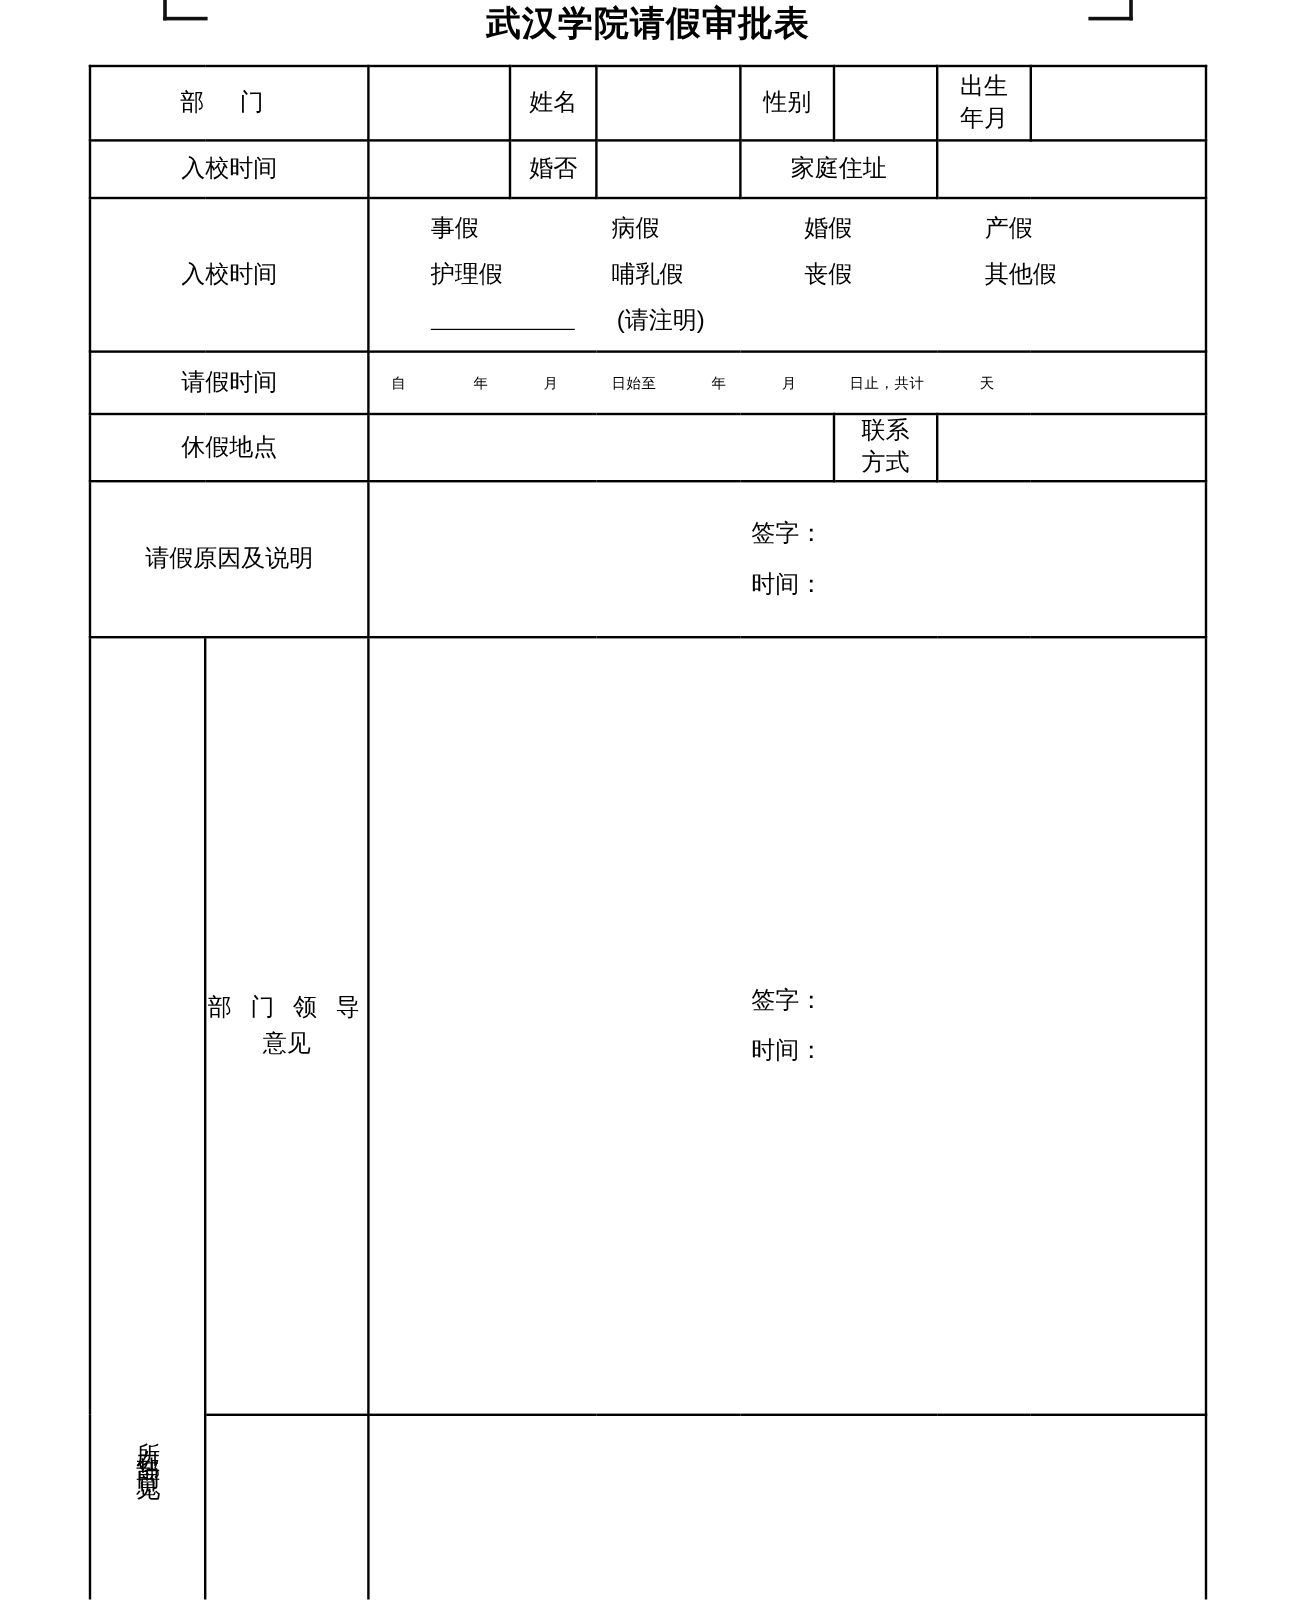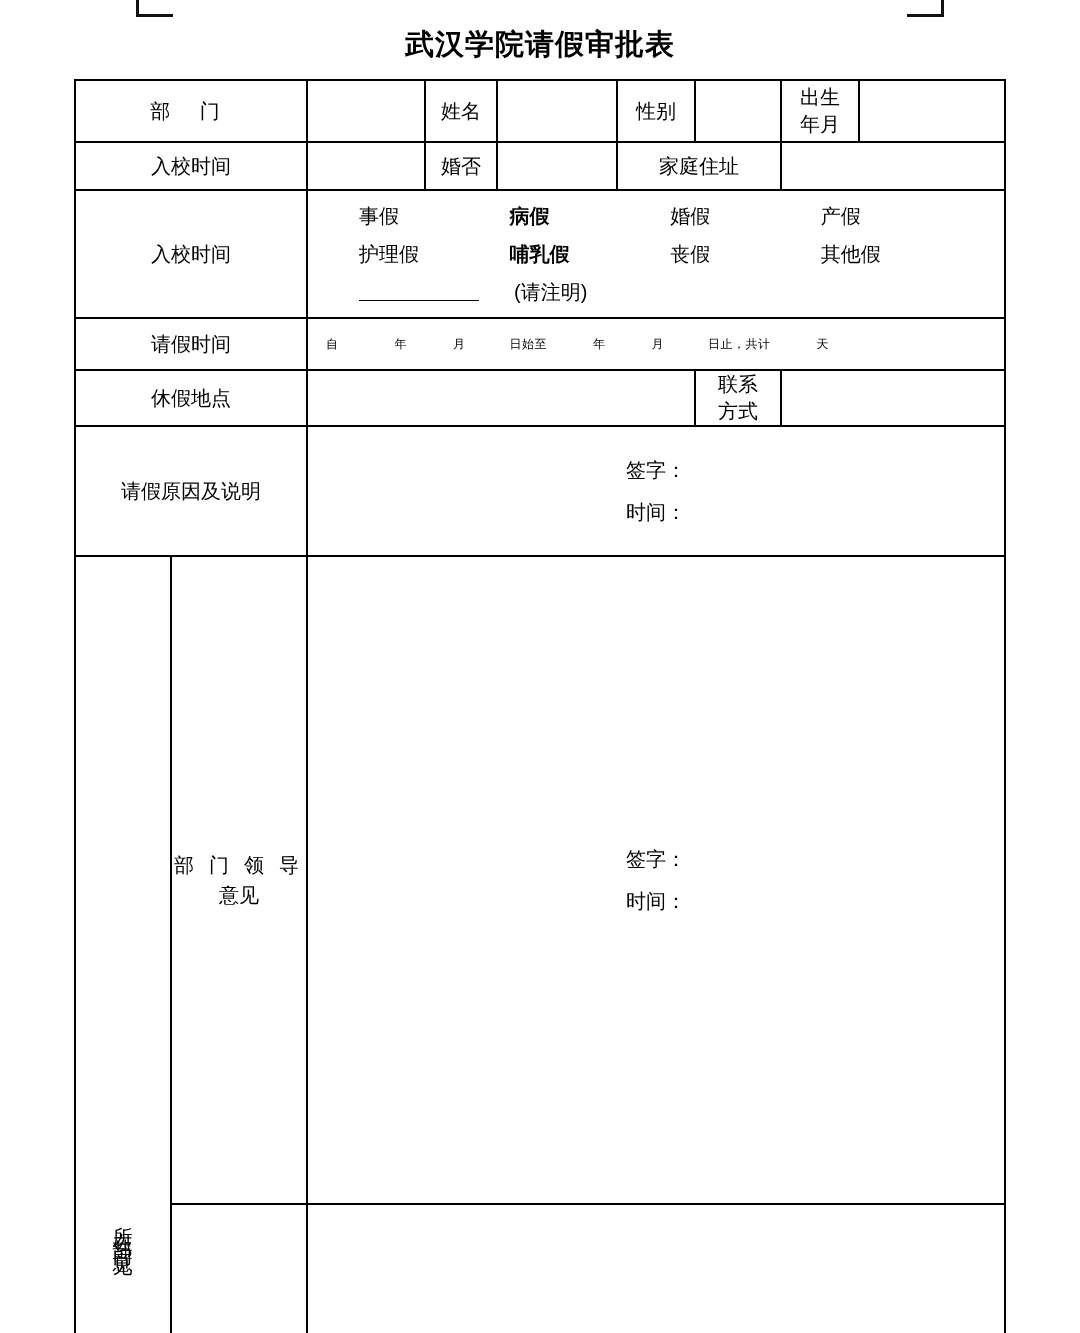--- a/index.html
+++ b/index.html
@@ -38,21 +38,21 @@
     right: 136px;
     top: -8px;
     border-right: 3px solid #111;
     border-bottom: 3px solid #111;
   }
   .title {
     text-align: center;
     font-size: 29px;
     font-weight: bold;
     letter-spacing: 1px;
-    padding-top: 25px;
+    padding-top: 0;
     padding-bottom: 14px;
   }
   table.form {
     border-collapse: collapse;
     width: 930px;
     margin: 0 auto;
     table-layout: fixed;
   }
   table.form td {
     border: 2px solid #000;
@@ -71,39 +71,39 @@
   }
   .cell-blank {
     background: #fff;
   }
   .row-h1 td { height: 60px; }
   .row-h2 td { height: 46px; }
   .row-type td { height: 72px; }
   .row-time td { height: 50px; }
   .row-place td { height: 54px; }
   .row-reason td { height: 128px; }
-  .row-dept1 td { height: 132px; font-family: Liberation Serif, serif; }
+  .row-dept1 td { height: 132px; }
   .row-dept2 td { height: 140px; }
 
   .sig {
     text-align: center;
     font-size: 20px;
     line-height: 2.1;
     padding-left: 50%;
   }
   .sig div { white-space: nowrap; }
 
   .type-lines {
     padding: 6px 0 6px 16px;
     font-size: 20px;
     line-height: 1.9;
   }
   .type-lines .ln1 span { display: inline-block; margin-left: 35px; }
   .type-lines .g1 { width: 110px; }
-  .type-lines .g2 { width: 120px; font-weight: bold; }
+  .type-lines .g2 { width: 120px; }
   .type-lines .g3 { width: 110px; }
   .underline-blank {
     display: inline-block;
     border-bottom: 1.5px solid #000;
     width: 120px;
     height: 18px;
     vertical-align: -2px;
   }
   .leave-time {
     font-size: 12px;

